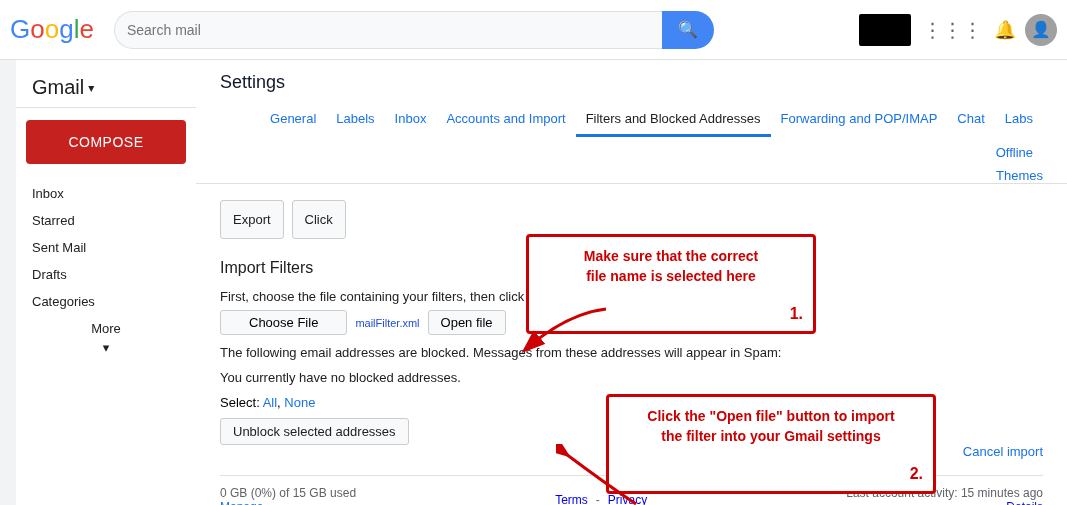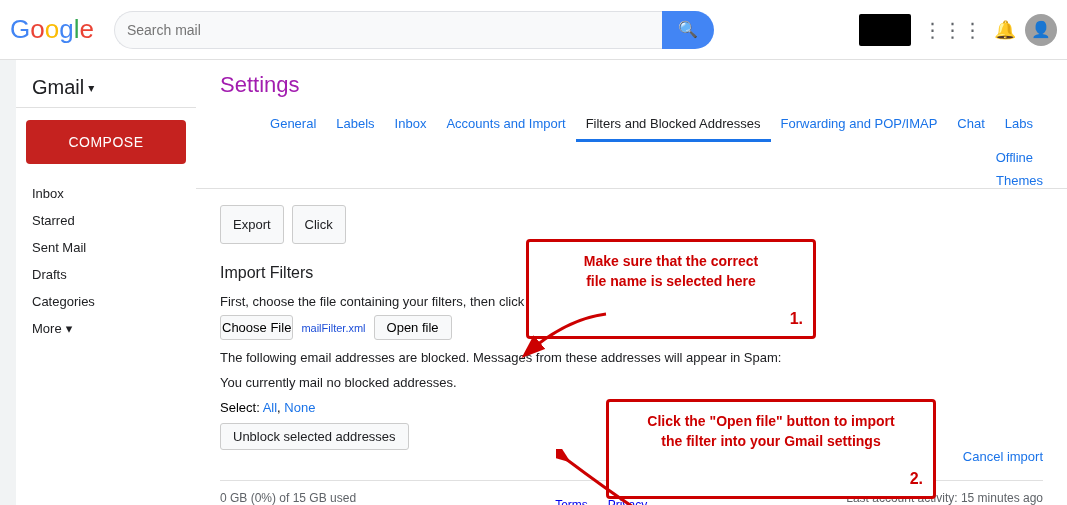--- a/index.html
+++ b/index.html
@@ -52,30 +52,30 @@
     .compose-btn {
       margin: 8px 10px 16px 10px; background: #c5221f; color: white;
       border: none; border-radius: 4px; padding: 14px 24px;
       font-size: 14px; font-weight: 500; cursor: pointer; letter-spacing: 0.5px;
       width: calc(100% - 20px); text-align: center;
     }
     .sidebar-item {
       padding: 6px 16px; cursor: pointer; color: #202124; font-size: 13px;
       display: flex; align-items: center; gap: 8px;
     }
-    .more-item { display: flex; align-items: center; gap: 4px; }
+    .more-item { display: flex; align-items: center; gap: 4px; flex-direction: column; }
 
     
     .content { flex: 1; background: white; overflow-y: auto; padding: 0; }
 
     
     .settings-header {
       padding: 12px 24px 0 24px; border-bottom: 1px solid #e0e0e0;
     }
-    .settings-title { font-size: 22px; color: #a21caf; margin-bottom: 10px; font-weight: 400; }
+    .settings-title { font-size: 18px; color: #0f172a; margin-bottom: 10px; font-weight: 400; }
 
     .settings-tabs { display: flex; flex-wrap: wrap; gap: 0; justify-content: flex-end; }
     .tab {
       color: #1a73e8; font-size: 13px; padding: 8px 10px;
       cursor: pointer; text-decoration: none; white-space: nowrap;
     }
     .tab.active { color: #202124; border-bottom: 3px solid #1a73e8; font-weight: 500; }
     .tab-row2 { padding: 0 0 0 10px; }
 
     
@@ -88,21 +88,21 @@
       border-radius: 3px; cursor: pointer; font-size: 13px; color: #202124;
     }
 
     
     .section-title { font-size: 16px; font-weight: 400; color: #202124; margin-bottom: 12px; }
 
     .import-row { display: flex; align-items: center; gap: 8px; margin-bottom: 10px; }
     .import-label { color: #202124; font-size: 13px; margin-bottom: 6px; }
 
     .choose-file-btn {
-      padding: 4px 1px; border: 1px solid #ccc; background: #f8f9fa;
+      padding: 4px 28px; border: 1px solid #ccc; background: #f8f9fa;
       border-radius: 3px; cursor: pointer; font-size: 13px;
     }
     .file-name { font-size: 11px; color: #1d4ed8; }
     .open-file-btn {
       padding: 4px 12px; border: 1px solid #ccc; background: #f8f9fa;
       border-radius: 3px; cursor: pointer; font-size: 13px;
     }
 
     .blocked-desc { font-size: 13px; color: #202124; margin-bottom: 10px; margin-top: 10px; }
     .no-blocked { font-size: 13px; color: #202124; margin-bottom: 10px; }
@@ -232,21 +232,21 @@
         <button class="choose-file-btn">Choose File</button>
         <span class="file-name">mailFilter.xml</span>
         <button class="open-file-btn">Open file</button>
       </div>
 
       
       <span class="cancel-import-link">Cancel import</span>
 
       <div class="blocked-desc">The following email addresses are blocked. Messages from these addresses will appear in Spam:</div>
 
-      <div class="no-blocked">You currently mail no blocked addresses.</div>
+      <div class="no-blocked">You currently have no blocked addresses.</div>
 
       <div class="select-row">
         <span>Select:</span>
         <a href="#">All</a>,
         <a href="#">None</a>
       </div>
 
       <button class="unblock-btn">Unblock selected addresses</button>
 
       

